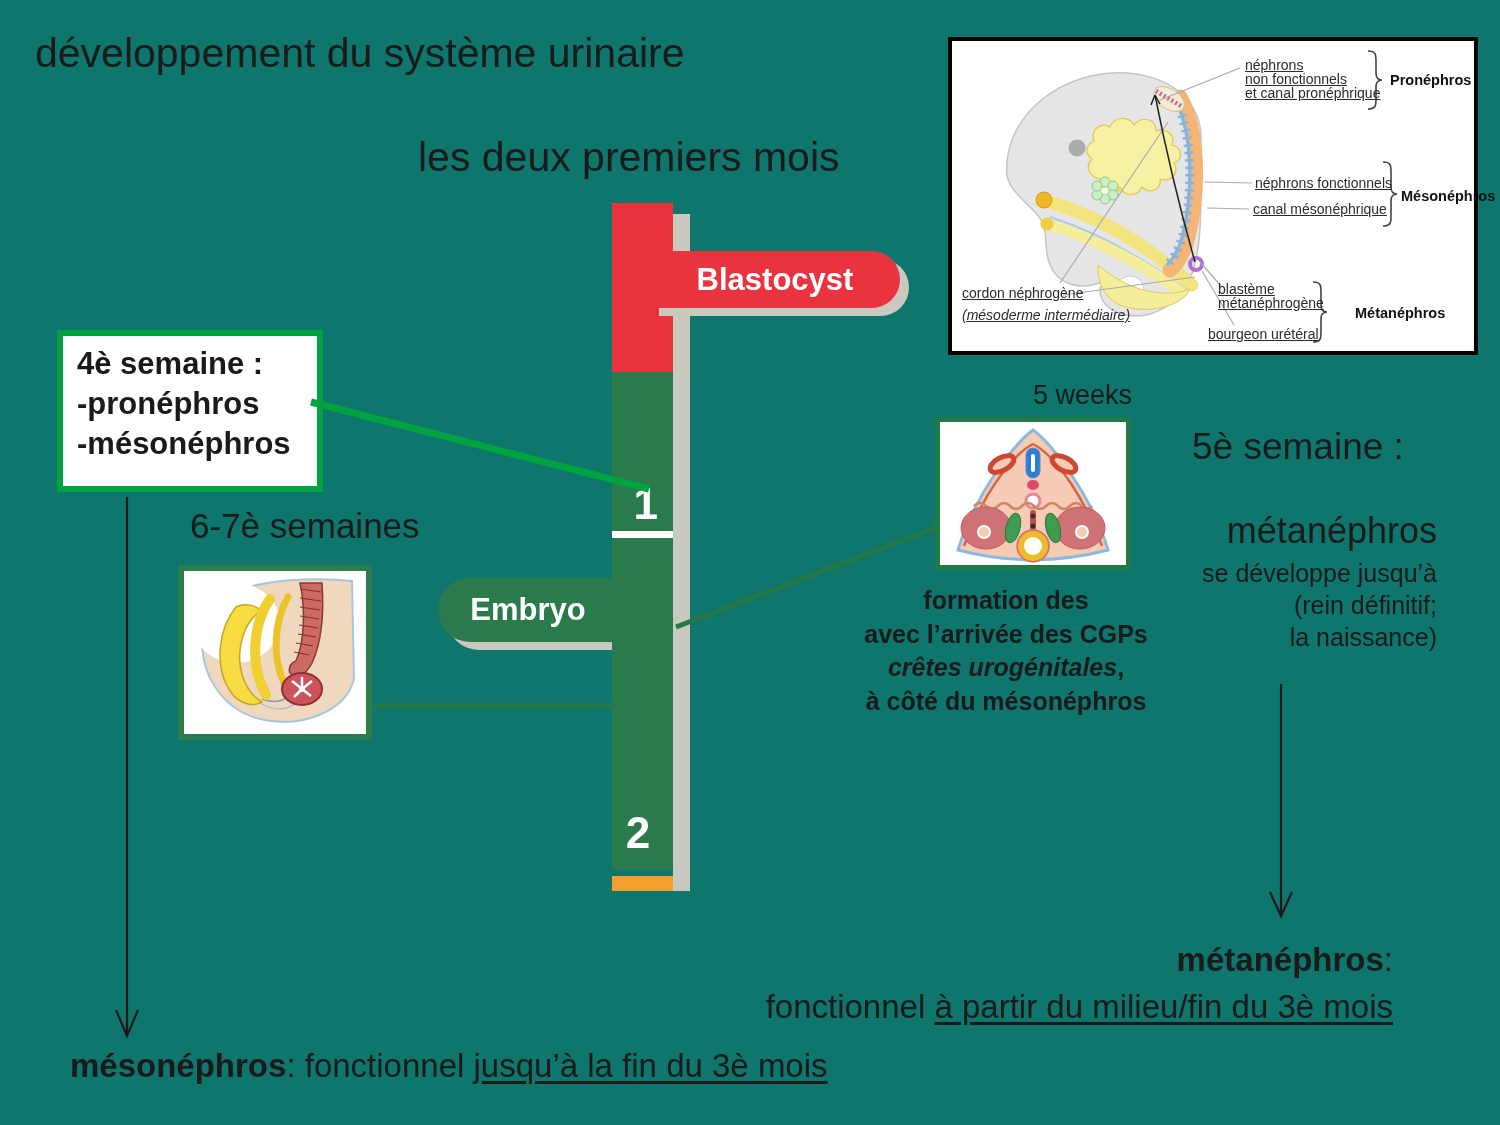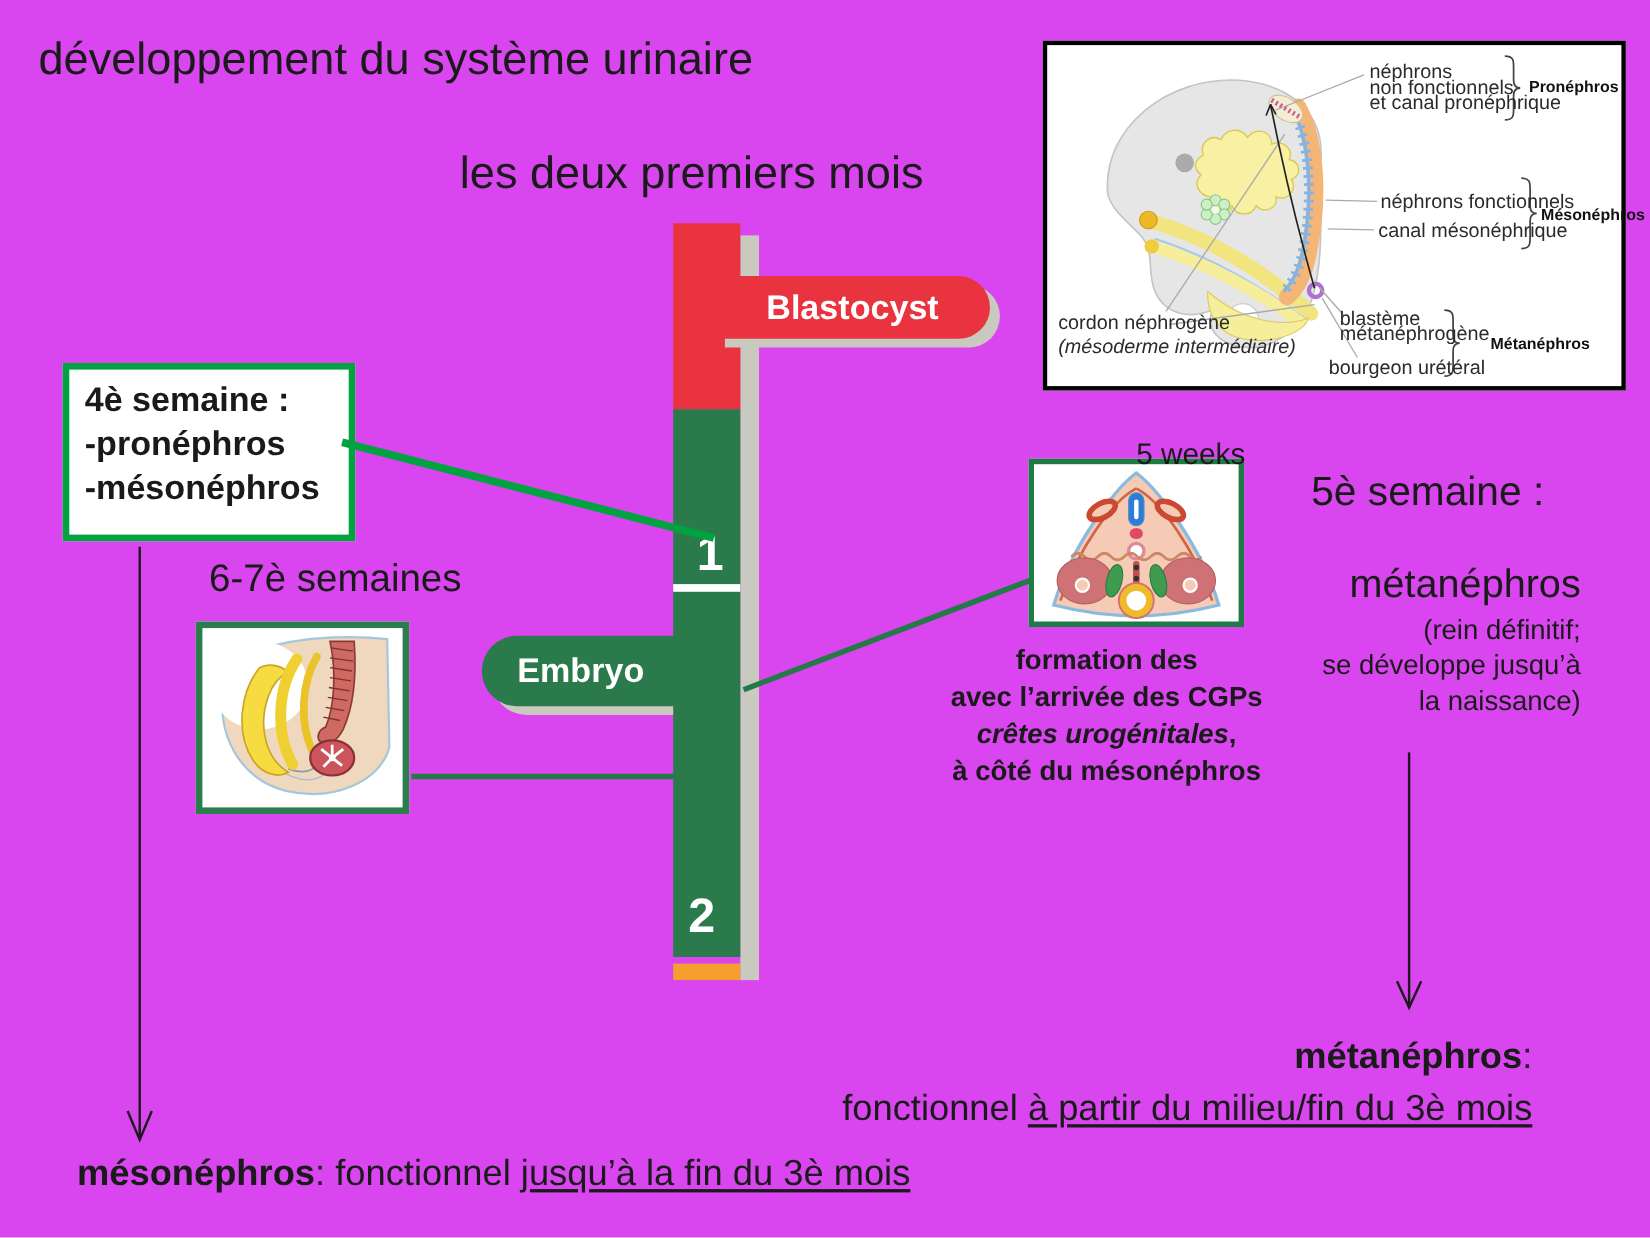--- a/index.html
+++ b/index.html
@@ -1,37 +1,37 @@
 <!DOCTYPE html>
 <html><head>
 <meta charset="utf-8">
 <style>
   html,body{margin:0;padding:0;background:#fff;}
-  #slide{position:relative;width:1500px;height:1125px;background:#d946ef;overflow:hidden;
+  #slide{position:relative;width:1500px;height:1125px;background:#0f766e;overflow:hidden;
          font-family:"Liberation Sans",sans-serif;color:#1a1a1a;}
   .abs{position:absolute;}
   .t-title{font-size:41px;letter-spacing:0px;}
   .t-sub{font-size:41px;}
   .bar-seg{position:absolute;left:612px;width:61px;z-index:5;}
   .bar-num{position:absolute;color:#fff;font-weight:bold;font-size:44px;z-index:7;}
   .banner{position:absolute;color:#fff;font-weight:bold;font-size:31px;display:flex;
           align-items:center;justify-content:center;z-index:6;}
   .gbox{position:absolute;background:#fff;z-index:10;font-weight:bold;}
   .w4txt{font-size:31px;line-height:40px;padding:8px 0 0 14px;}
   .lbl-67{font-size:35px;}
   .cap-5w{font-size:27px;}
   .t-5e{font-size:37px;}
   .meta-name{font-size:36px;margin-bottom:5px;}
   .meta-det{font-size:25px;line-height:32px;}
   .formation{font-size:25px;line-height:33.5px;text-align:center;}
   .concl{font-size:33px;line-height:47px;}
   .bold{font-weight:bold;}
   .ital{font-style:italic;}
   .und{text-decoration:underline;text-underline-offset:4px;}
-  .inset-lbl{position:absolute;font-size:18px;line-height:14px;color:#2b2b2b;z-index:12;}
+  .inset-lbl{position:absolute;font-size:14px;line-height:14px;color:#2b2b2b;z-index:12;text-decoration:underline;}
   .inset-lbl-bold{position:absolute;font-size:14.5px;font-weight:bold;color:#111;z-index:12;}
   svg{display:block;}
 </style>
 </head>
 <body>
 
 <div id="slide">
 
   <div class="abs t-title" style="left:35px;top:30px;z-index:30;">développement du système urinaire</div>
   <div class="abs t-sub" style="left:418px;top:134px;z-index:30;text-align:center;">les deux premiers mois</div>
@@ -101,21 +101,21 @@
         <path d="M118,118 L108,110"></path>
           <path d="M118,118 L128,110"></path>
           <path d="M118,118 L110,126"></path>
         <path d="M118,118 L127,125"></path>
           <path d="M118,118 L118,106"></path>
       </g>
       <circle cx="118" cy="118" r="3" fill="#ffffff"></circle>
     </svg>
   </div>
 
-  <div class="abs cap-5w" style="left:1033px;top:398px;z-index:30;">5 weeks</div>
+  <div class="abs cap-5w" style="left:1033px;top:380px;z-index:30;">5 weeks</div>
   <div class="gbox" style="left:935px;top:417px;width:186px;height:143px;border:5px solid #1f7a45;">
     <svg width="186" height="143" viewBox="0 0 186 143">
       <path d="M93,8 C112,22 152,74 168,128 C118,141 68,141 18,128 C34,74 74,22 93,8 Z" fill="#f6cbb5" stroke="#8cbadf" stroke-width="3"></path>
       <path d="M24,124 C40,78 70,34 93,22" stroke="#d06548" stroke-width="2.5" fill="none"></path>
       <path d="M162,124 C146,78 116,34 93,22" stroke="#d06548" stroke-width="2.5" fill="none"></path>
       <ellipse cx="62" cy="42" rx="13" ry="6.5" transform="rotate(-28 62 42)" fill="#f6cbb5" stroke="#cc4830" stroke-width="5"></ellipse>
       <ellipse cx="124" cy="42" rx="13" ry="6.5" transform="rotate(28 124 42)" fill="#f6cbb5" stroke="#cc4830" stroke-width="5"></ellipse>
       <rect x="86" y="26" width="14" height="30" rx="7" fill="#2d7cd8" stroke="#5590c0"></rect>
       <rect x="91" y="32" width="4" height="18" rx="2" fill="#ffffff"></rect>
       <ellipse cx="93" cy="63" rx="6" ry="5" fill="#e04868"></ellipse>
@@ -138,22 +138,22 @@
   <div class="abs formation" style="left:845px;top:584px;width:322px;z-index:30;font-weight:bold;">
     <div>formation des</div>
     <div>avec l’arrivée des CGPs</div>
     <div><span class="ital">crêtes urogénitales</span><span>,</span></div>
     <div>à côté du mésonéphros</div>
   </div>
 
   <div class="abs t-5e" style="left:1192px;top:426px;z-index:30;">5è semaine :</div>
   <div class="abs" style="left:1130px;top:510px;width:307px;text-align:right;z-index:30;">
     <div class="meta-name">métanéphros</div>
+    <div class="meta-det">se développe jusqu’à</div>
     <div class="meta-det">(rein définitif;</div>
-    <div class="meta-det">se développe jusqu’à</div>
     <div class="meta-det">la naissance)</div>
   </div>
 
   <div class="abs" style="left:948px;top:37px;width:522px;height:310px;border:4px solid #000;background:#fff;z-index:10;">
     <svg class="abs" style="left:0;top:0;" width="522" height="310" viewBox="0 0 522 310">
       <path d="M55,135 C50,75 110,28 175,32 C222,36 250,62 249,100 C248,145 252,195 241,230 C230,263 198,281 170,273 C150,267 143,251 152,240 C128,251 106,243 98,224 C90,205 99,188 84,172 C68,156 58,148 55,135 Z" fill="#e6e6e6" stroke="#c4c4c4" stroke-width="1.5"></path>
       <circle cx="178" cy="249" r="14" fill="#ffffff" stroke="#cacaca"></circle>
       <circle cx="125" cy="107" r="8.5" fill="#ababab"></circle>
       <path d="M142,100 C138,90 148,80 158,86 C162,76 176,74 182,84 C190,74 204,78 204,90 C214,86 224,94 220,104 C230,106 232,118 222,122 C228,132 218,142 208,138 C210,148 198,154 190,146 C186,156 172,156 168,146 C160,152 148,148 148,138 C138,136 132,126 140,118 C132,112 134,104 142,100 Z" fill="#f8f1a4" stroke="#d9c94e" stroke-width="1.2"></path>
       <path d="M168,148 L156,150" stroke="#e8d870" stroke-width="5"></path>

